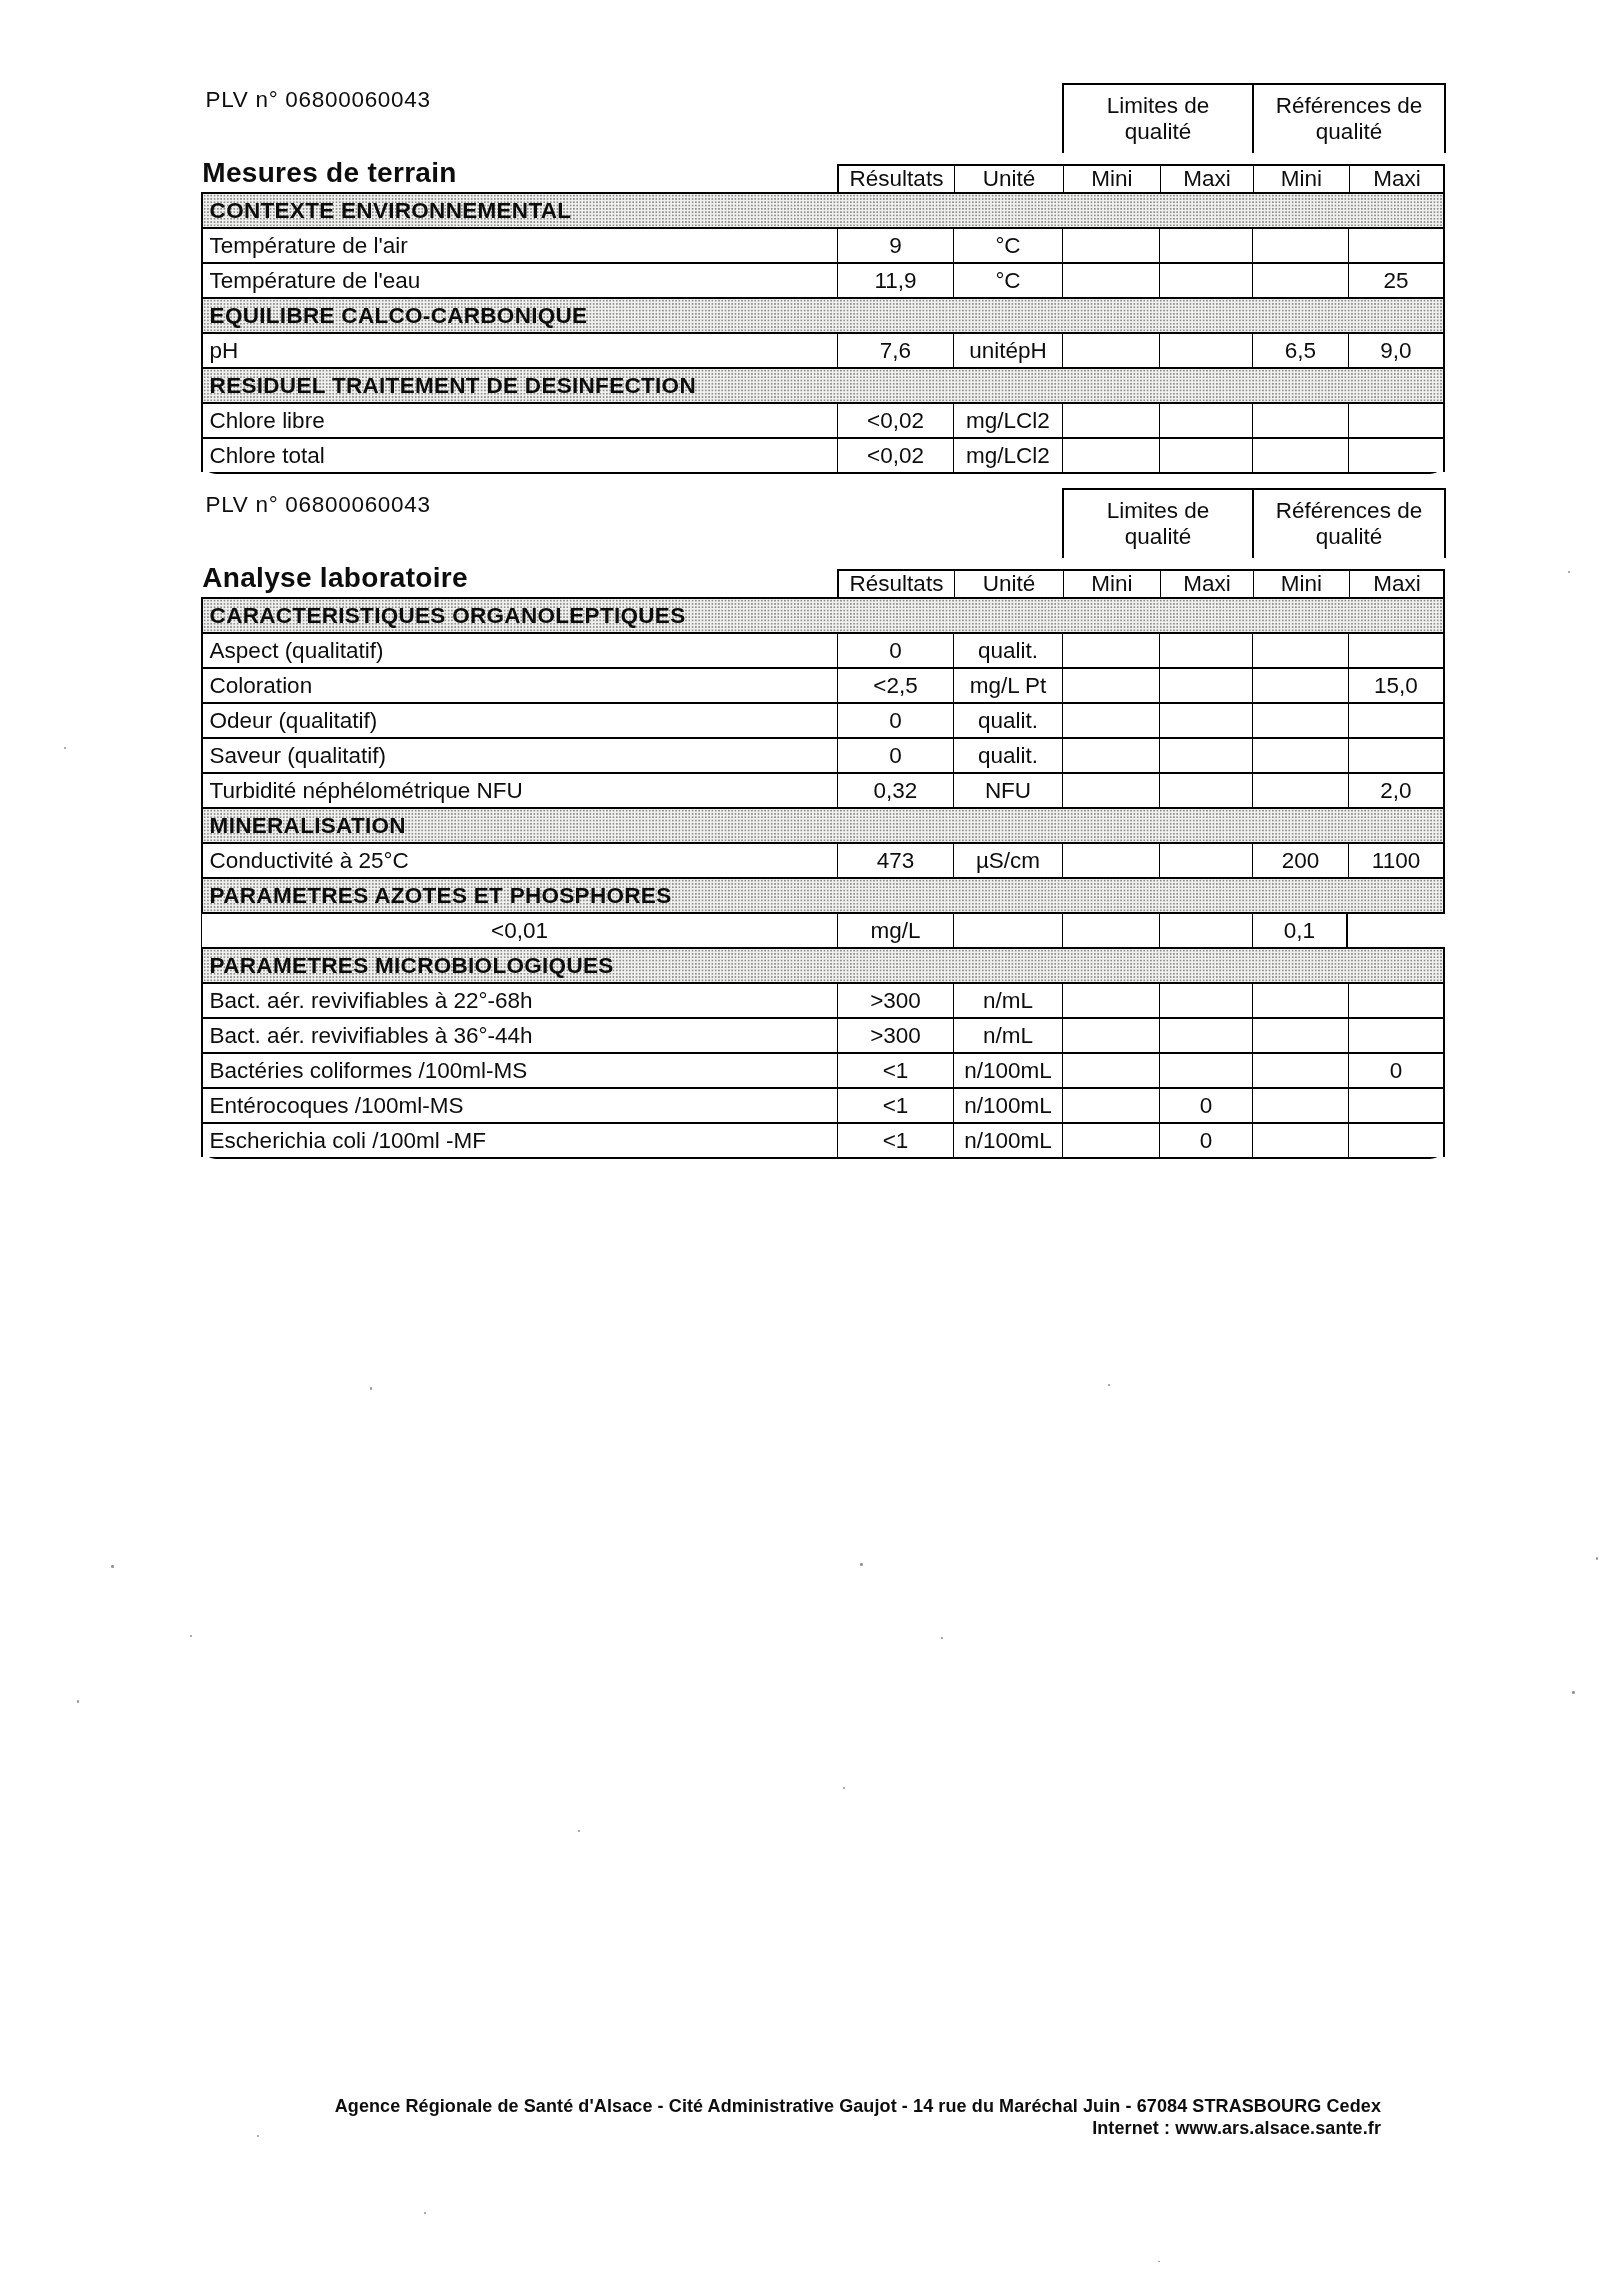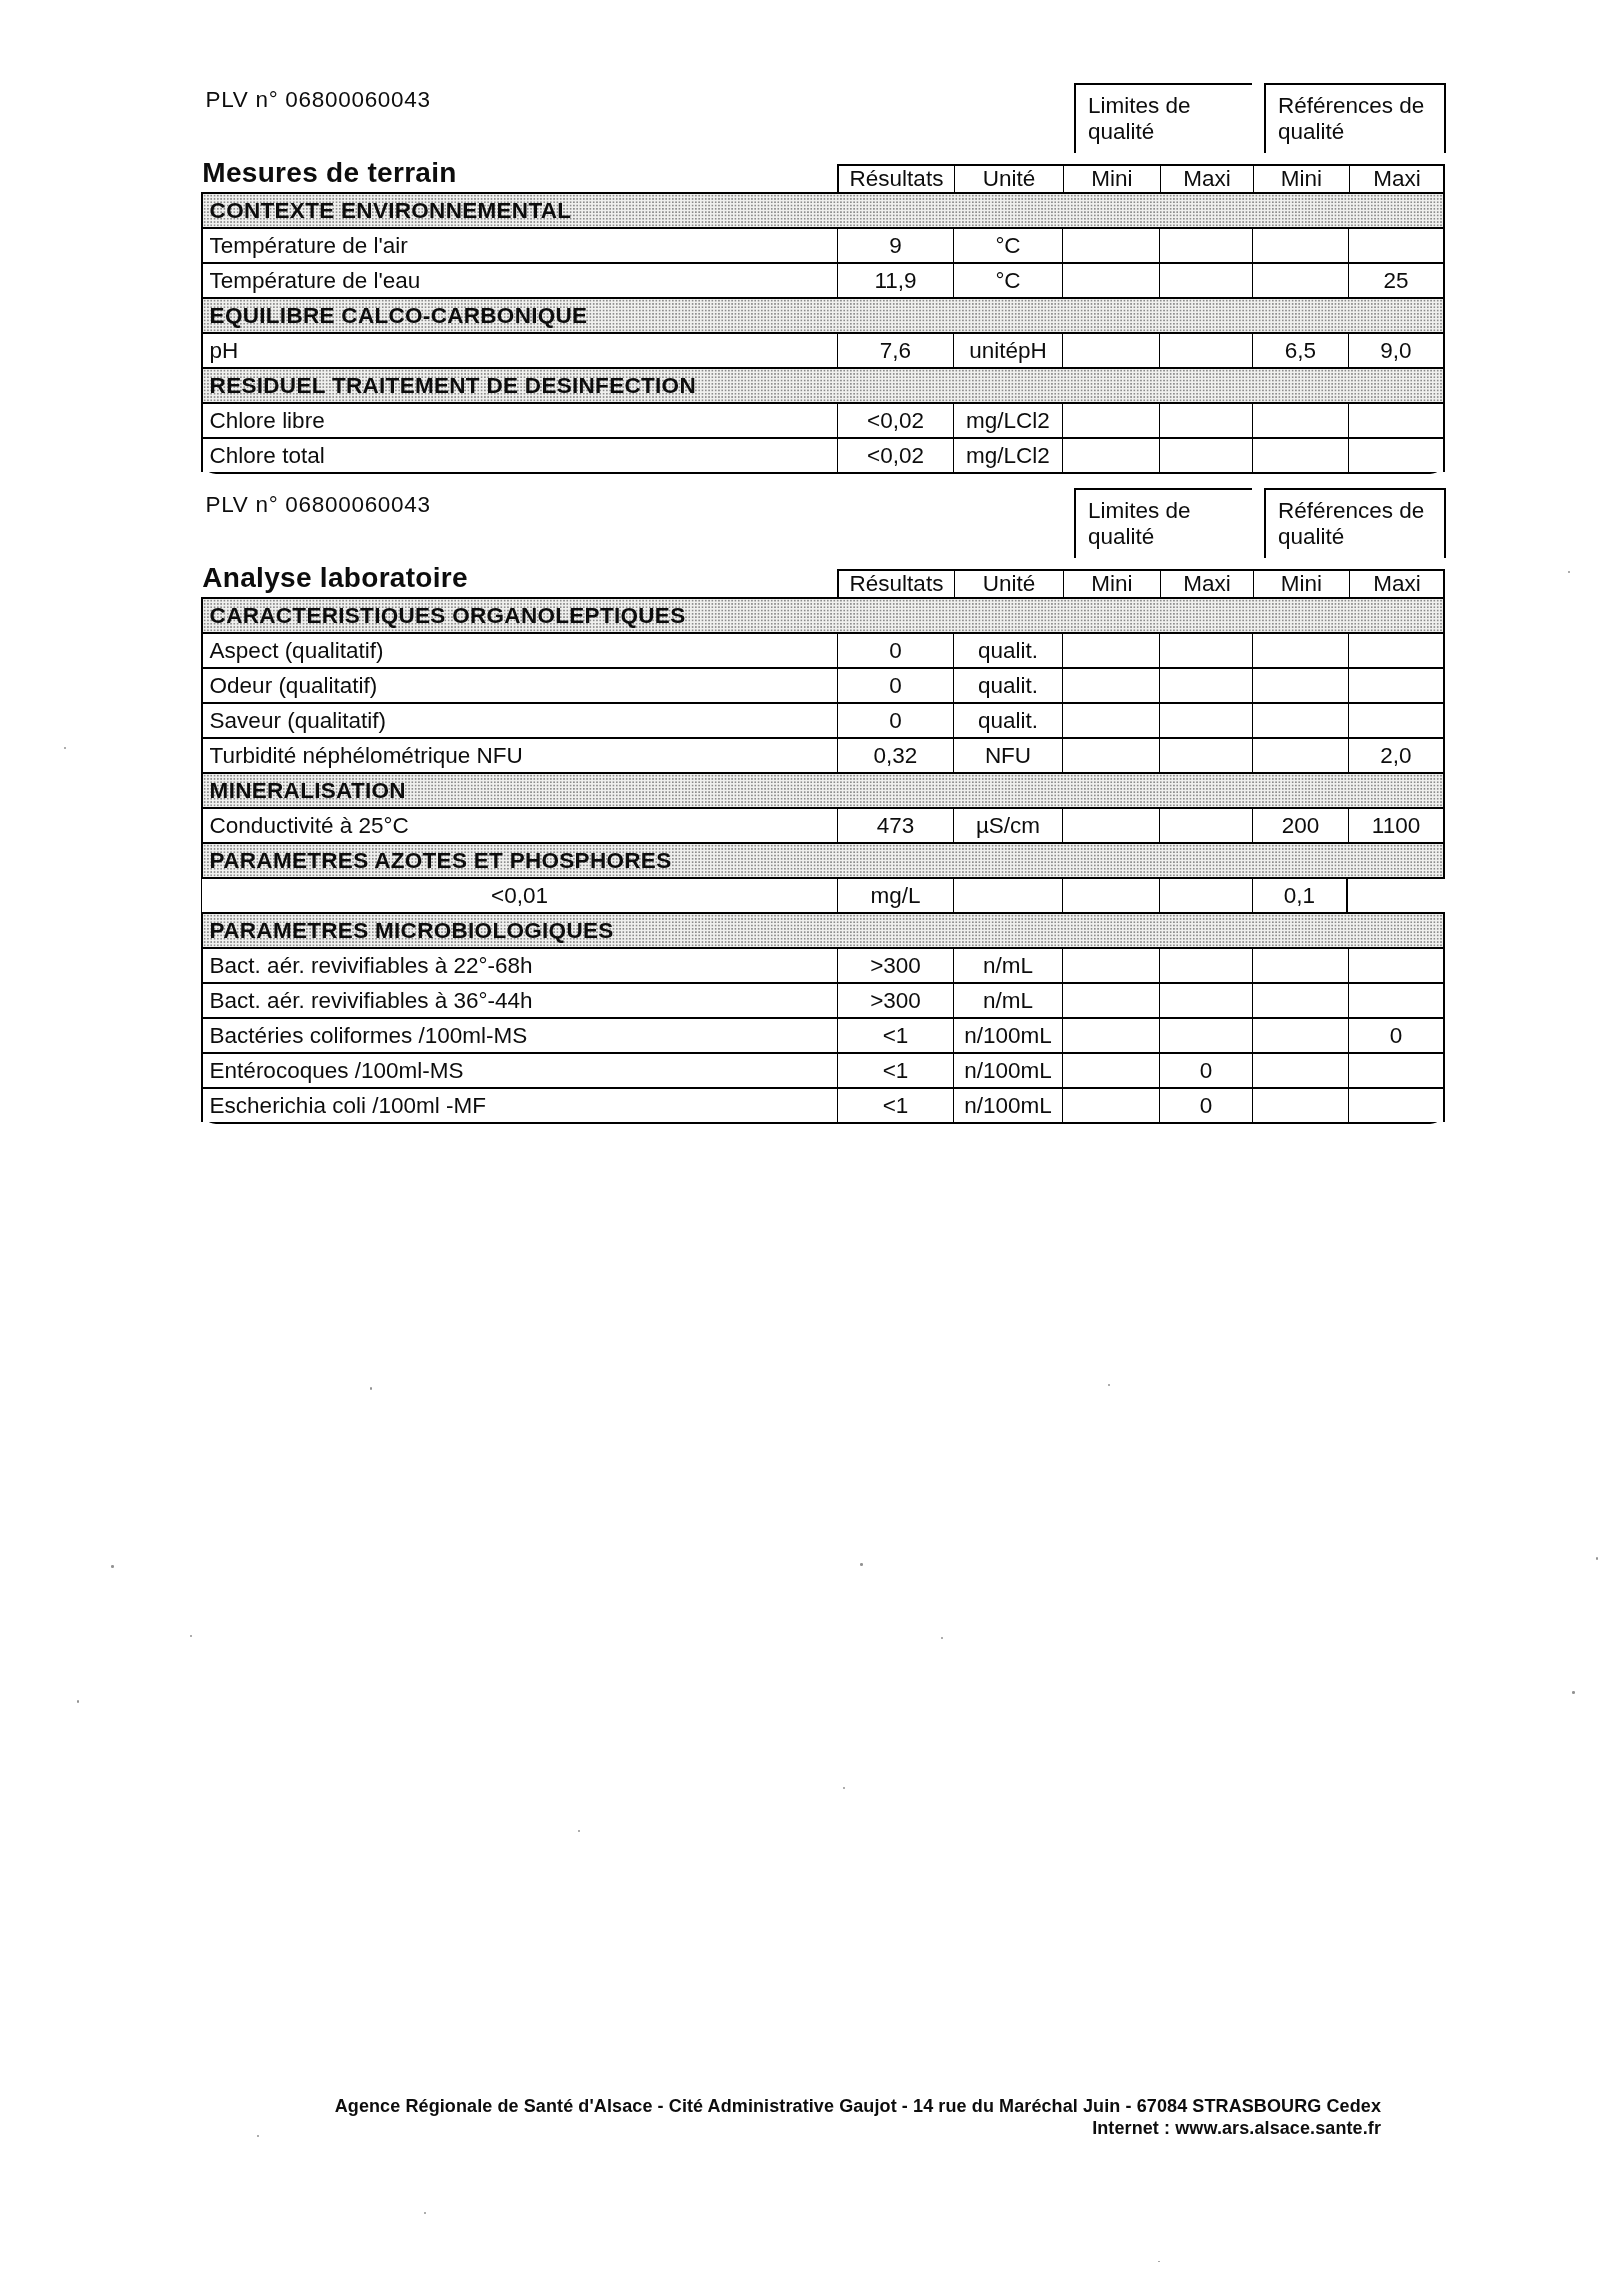--- a/index.html
+++ b/index.html
@@ -28,23 +28,22 @@
   }
   .boxes{
     position:absolute;top:0;right:0;
     width:383px;height:70px;
     display:grid;grid-template-columns:190px 194px;
   }
   .box{
     box-sizing:border-box;
     border:2px solid #000;border-bottom:none;
     display:flex;align-items:center;justify-content:center;
-    font-size:22.5px;line-height:26.5px;
+    text-align:center;font-size:22.5px;line-height:26.5px;
     padding:4px 12px;
-    margin-left:12px;
   }
   .box.limites{border-right:none;}
   .colheads{
     position:absolute;bottom:0;right:0;
     width:608px;height:28px;
     box-sizing:border-box;
     border:2px solid #000;border-bottom:none;
     display:grid;grid-template-columns:115px 109px 97px 93px 96px 95px;
   }
   .ch{
@@ -190,20 +189,29 @@
         <div class="band">CARACTERISTIQUES ORGANOLEPTIQUES</div>
 
         <div class="drow">
           <div class="c name">Aspect (qualitatif)</div>
           <div class="c">0</div>
           <div class="c">qualit.</div>
           <div class="c"></div>
           <div class="c"></div>
           <div class="c"></div>
           <div class="c last"></div>
+        </div>
+        <div class="drow">
+          <div class="c name">Coloration</div>
+          <div class="c">&lt;2,5</div>
+          <div class="c">mg/L Pt</div>
+          <div class="c"></div>
+          <div class="c"></div>
+          <div class="c"></div>
+          <div class="c last">15,0</div>
         </div>
         <div class="drow">
           <div class="c name">Odeur (qualitatif)</div>
           <div class="c">0</div>
           <div class="c">qualit.</div>
           <div class="c"></div>
           <div class="c"></div>
           <div class="c"></div>
           <div class="c last"></div>
         </div>

